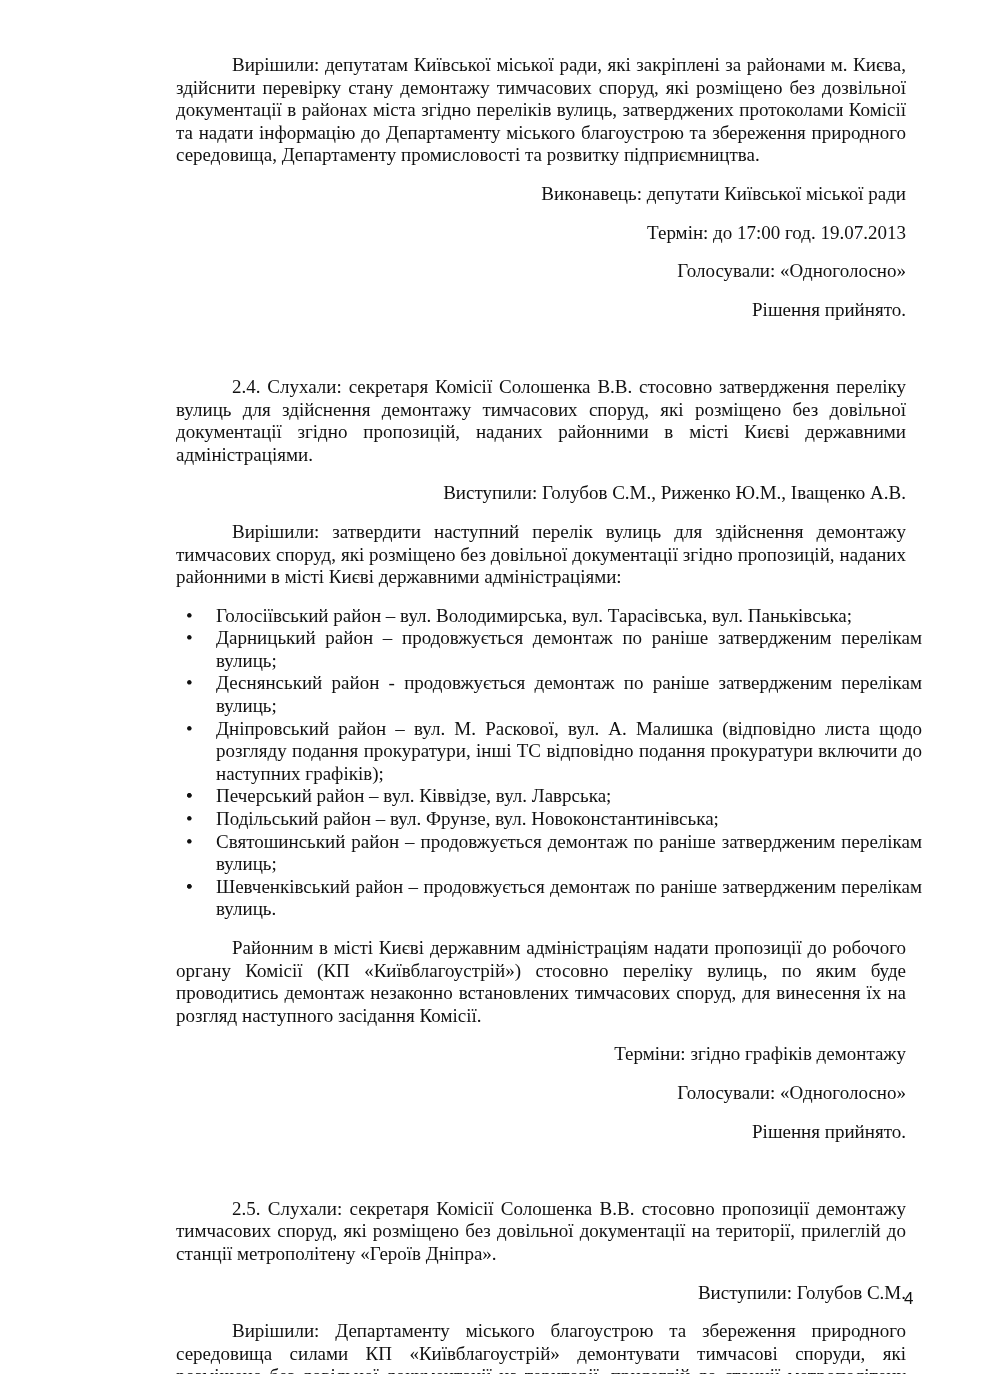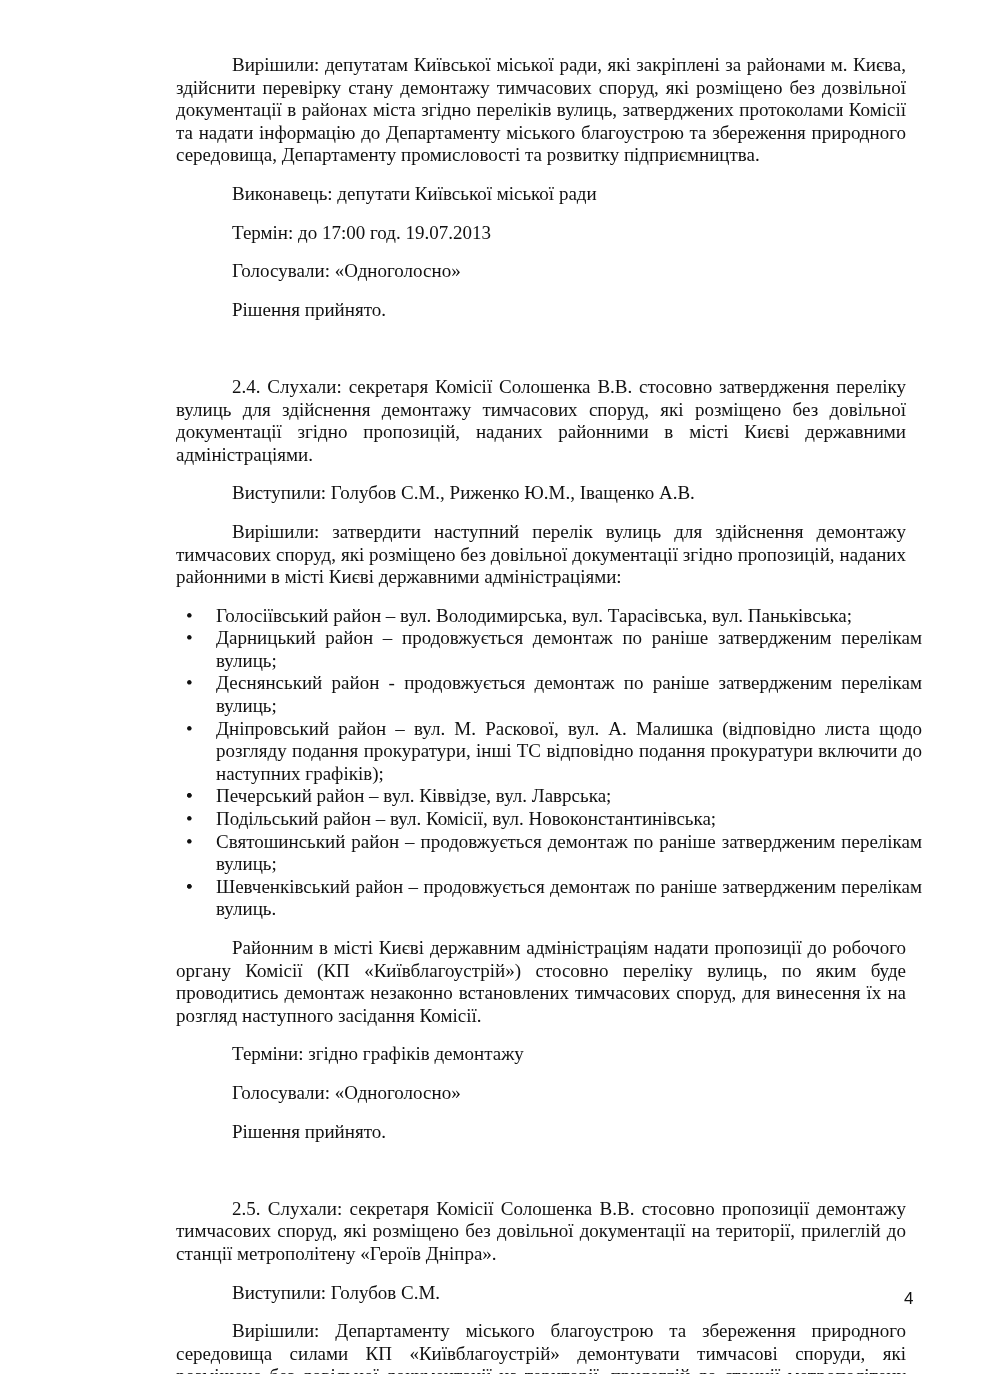--- a/index.html
+++ b/index.html
@@ -9,21 +9,21 @@
     left: 160px;
     top: 38px;
     width: 762px;
     font-family: "Liberation Serif", serif;
     font-size: 19px;
     line-height: 22.6px;
     color: #111111;
   }
   p { margin: 16px; text-align: justify; }
   .indent { text-indent: 56px; }
-  .line { padding-left: 56px; text-align: left; }
+  .line { padding-left: 56px; text-align: right; }
   .gap { height: 22.6px; }
   ul.districts { list-style: none; margin: 0; padding: 0; }
   ul.districts li {
     position: relative;
     padding-left: 56px;
     text-align: justify;
   }
   ul.districts li .bullet {
     position: absolute;
     left: 26px;
@@ -57,21 +57,21 @@
     <p class="indent">2.4. Слухали: секретаря Комісії Солошенка В.В. стосовно затвердження переліку вулиць для здійснення демонтажу тимчасових споруд, які розміщено без довільної документації згідно пропозицій, наданих районними в місті Києві державними адміністраціями.</p>
     <p class="line">Виступили: Голубов С.М., Риженко Ю.М., Іващенко А.В.</p>
     <p class="indent">Вирішили: затвердити наступний перелік вулиць для здійснення демонтажу тимчасових споруд, які розміщено без довільної документації згідно пропозицій, наданих районними в місті Києві державними адміністраціями:</p>
     <ul class="districts">
       <li><span class="bullet">•</span><span>Голосіївський район – вул. Володимирська, вул. Тарасівська, вул. Паньківська;</span></li>
       <li><span class="bullet">•</span><span>Дарницький район – продовжується демонтаж по раніше затвердженим перелікам вулиць;</span></li>
       <li><span class="bullet">•</span><span>Деснянський район - продовжується демонтаж по раніше затвердженим перелікам вулиць;</span></li>
       <li><span class="bullet">•</span><span>Дніпровський район – вул. М. Раскової, вул. А. Малишка (відповідно листа щодо розгляду подання прокуратури, інші ТС відповідно подання прокуратури включити до наступних графіків);</span></li>
       <li><span class="bullet">•</span></li>
       <li><span class="bullet">•</span><span>Печерський район – вул. Ківвідзе, вул. Лаврська;</span></li>
-      <li><span class="bullet">•</span><span>Подільський район – вул. Комісії, вул. Новоконстантинівська;</span></li>
+      <li><span class="bullet">•</span><span>Подільський район – вул. Фрунзе, вул. Новоконстантинівська;</span></li>
       <li><span class="bullet">•</span><span>Святошинський район – продовжується демонтаж по раніше затвердженим перелікам вулиць;</span></li>
       <li><span class="bullet">•</span></li>
       <li><span class="bullet">•</span><span>Шевченківський район – продовжується демонтаж по раніше затвердженим перелікам вулиць.</span></li>
     </ul>
     <p class="indent">Районним в місті Києві державним адміністраціям надати пропозиції до робочого органу Комісії (КП «Київблагоустрій») стосовно переліку вулиць, по яким буде проводитись демонтаж незаконно встановлених тимчасових споруд, для винесення їх на розгляд наступного засідання Комісії.</p>
     <p class="line">Терміни: згідно графіків демонтажу</p>
     <p class="line">Голосували: «Одноголосно»</p>
     <p class="line">Рішення прийнято.</p>
   </section>
 

